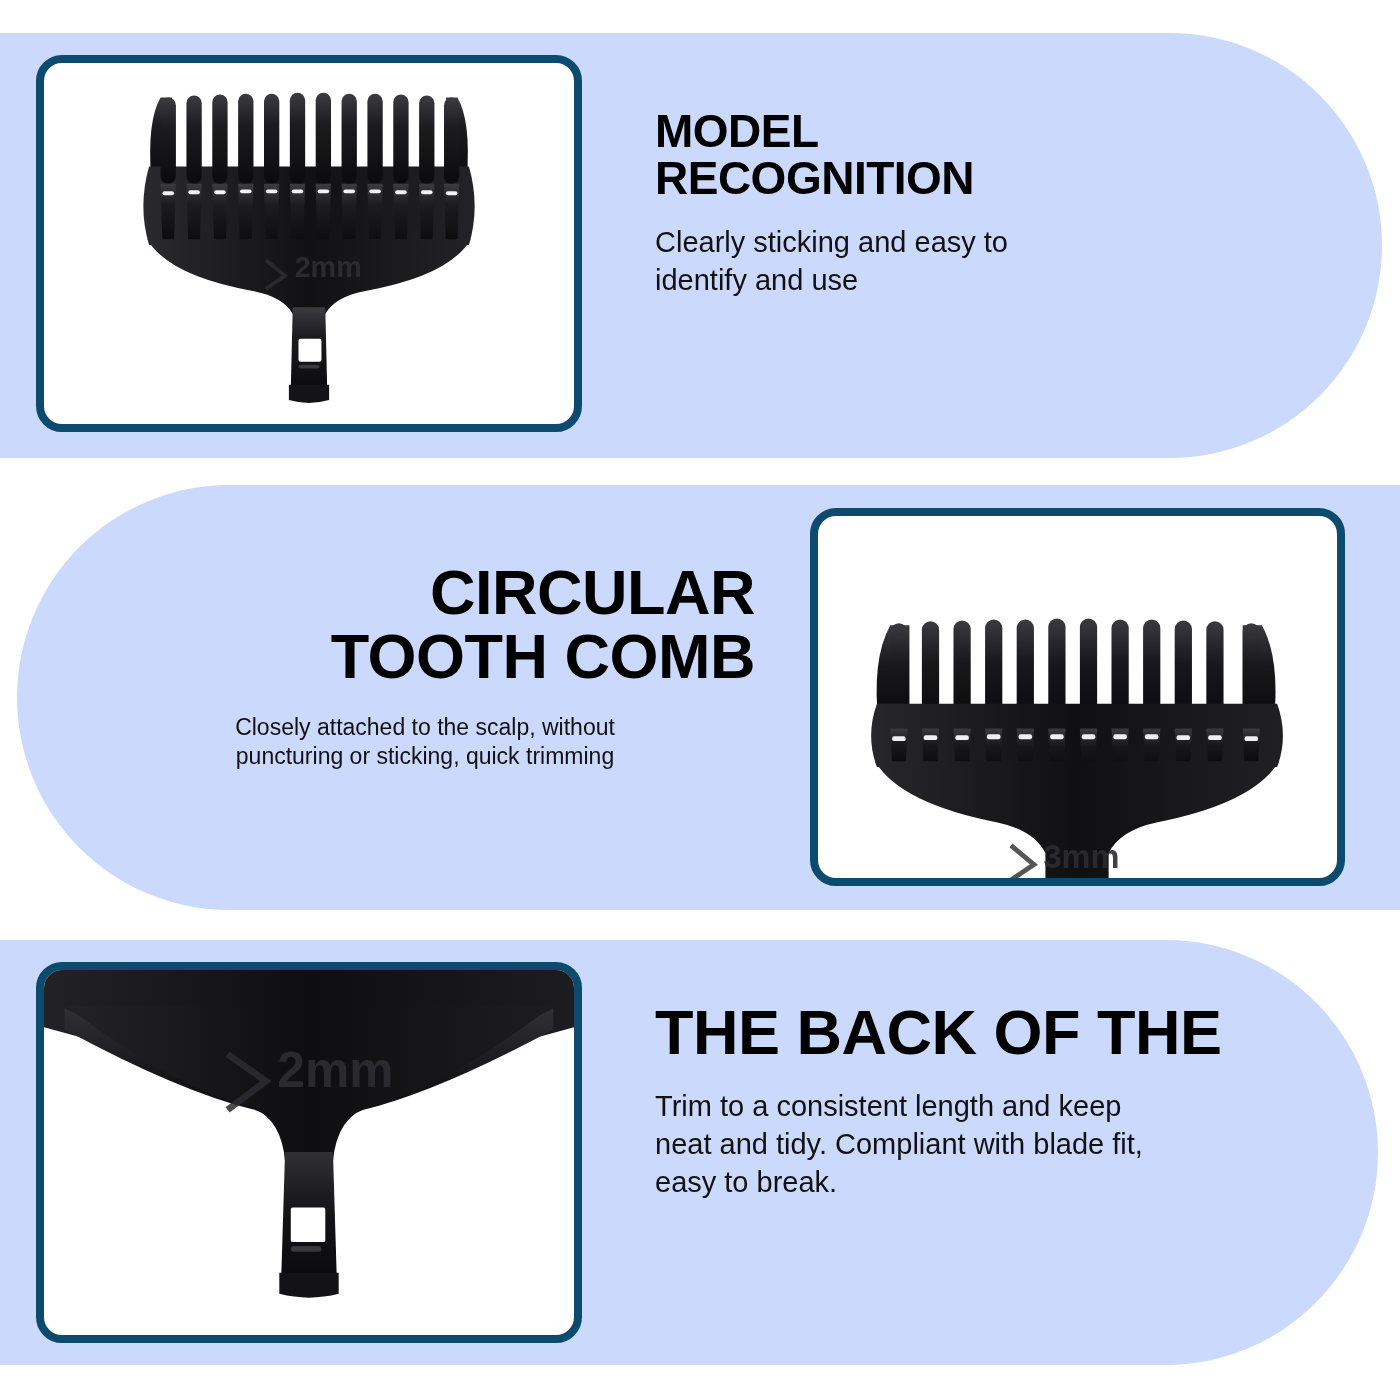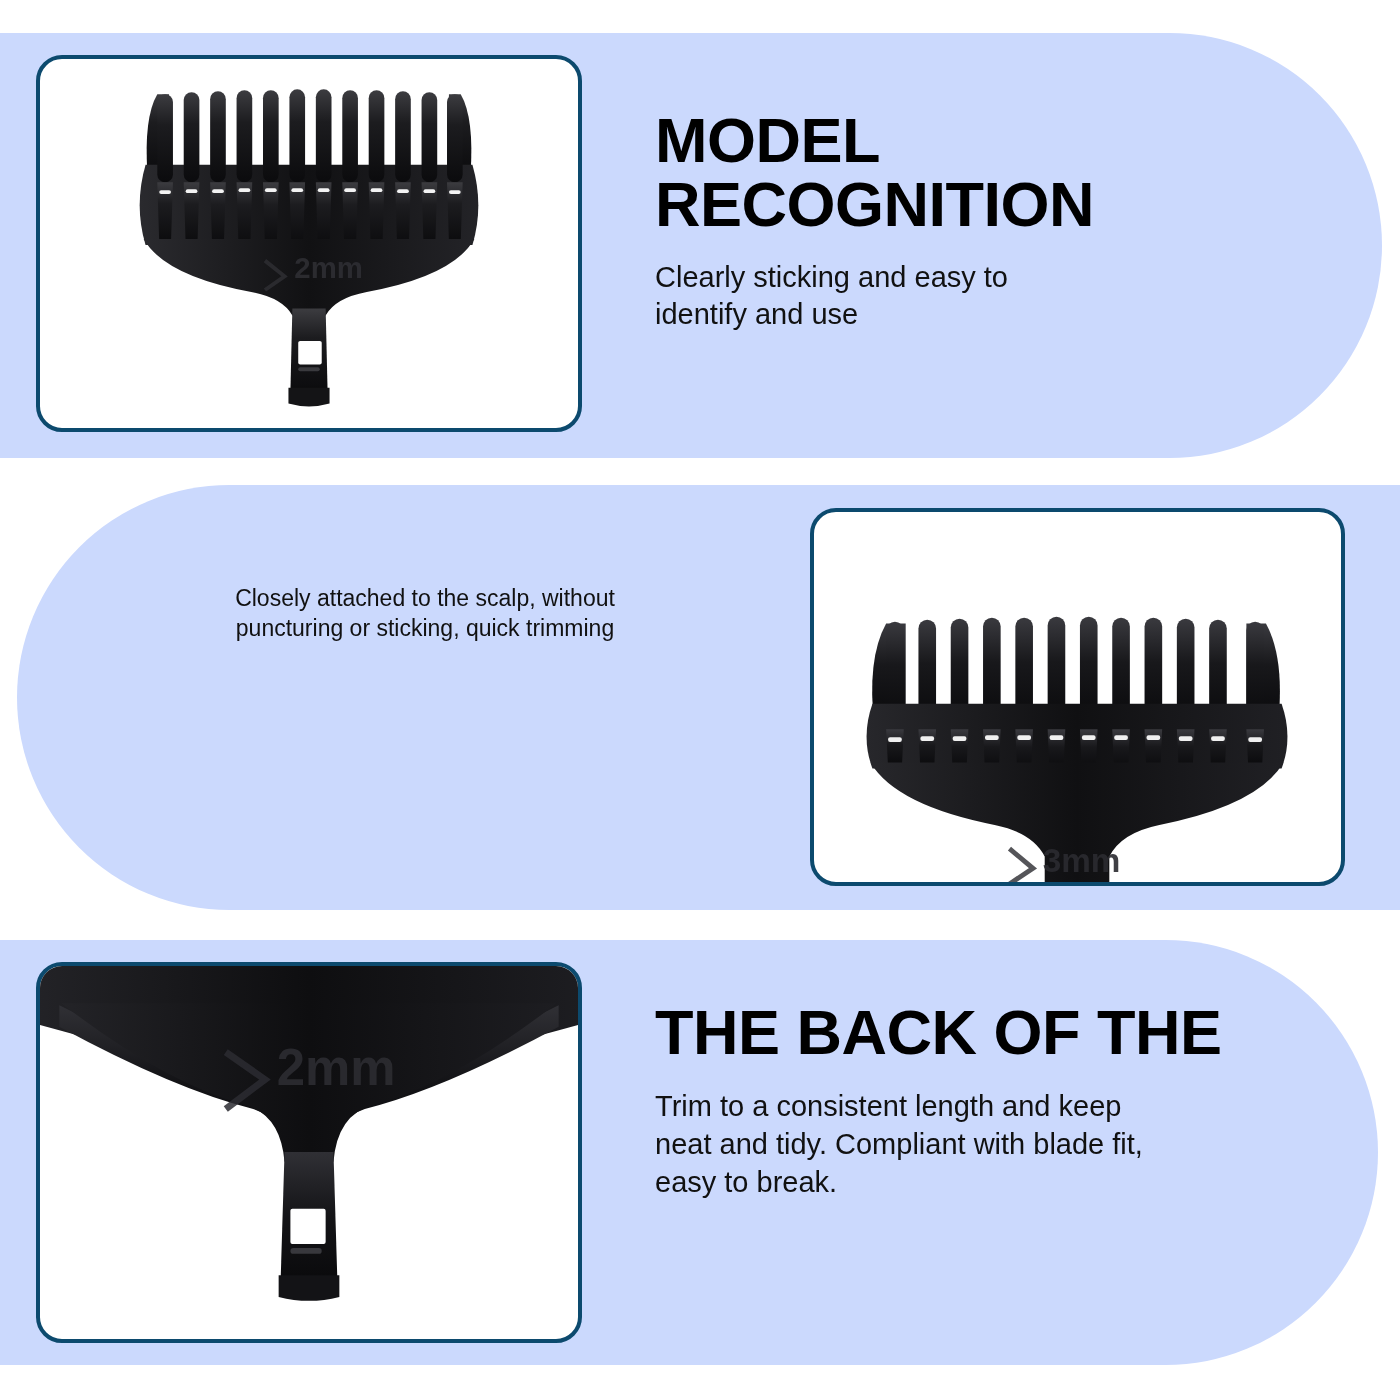--- a/index.html
+++ b/index.html
@@ -25,21 +25,21 @@
   }
   #band-3 {
     left:0; top:940px; width:1378px; height:425px;
     border-radius:0 213px 213px 0;
   }
 
   
   .photo-card {
     position:absolute;
     background:#ffffff;
-    border:4px solid #0c4a6e;
+    border:8px solid #0c4a6e;
     border-radius:26px;
     overflow:hidden;
   }
   #card-1 { left:36px; top:55px;  width:546px; height:377px; }
   #card-2 { left:810px; top:508px; width:535px; height:378px; }
   #card-3 { left:36px; top:962px; width:546px; height:381px; }
 
   
   .text-block { position:absolute; }
   .headline {
@@ -49,21 +49,21 @@
     line-height:1.02;
     text-transform:uppercase;
   }
   .subtext {
     color:#111111;
     line-height:1.30;
     font-weight:500;
   }
 
   #text-1 { left:655px; top:108px; width:620px; }
-  #text-1 .headline { font-size:63px; }
+  #text-1 .headline { font-size:46px; }
   #text-1 .subtext { font-size:29px; margin-top:22px; }
 
   #text-2 { left:95px; top:560px; width:660px; text-align:right; }
   #text-2 .headline { font-size:63px; }
   #text-2 .subtext { font-size:23px; margin-top:24px; text-align:center; }
 
   #text-3 { left:655px; top:1000px; width:640px; }
   #text-3 .headline { font-size:63px; }
   #text-3 .subtext { font-size:29px; margin-top:24px; }
 
@@ -162,20 +162,24 @@
     </div>
     <div class="subtext">
       <div>Clearly sticking and easy to</div>
       <div>identify and use</div>
     </div>
   </div>
 
   <div class="band" id="band-2"></div>
 
   <div class="text-block" id="text-2">
+    <div class="headline">
+      <div>CIRCULAR</div>
+      <div>TOOTH COMB</div>
+    </div>
     <div class="subtext">
       <div>Closely attached to the scalp, without</div>
       <div>puncturing or sticking, quick trimming</div>
     </div>
   </div>
 
   <div class="photo-card" id="card-2">
     <svg viewBox="0 0 535 378" preserveAspectRatio="xMidYMid meet">
       <defs>
         <linearGradient id="g2" x1="0" y1="0" x2="0" y2="1">

